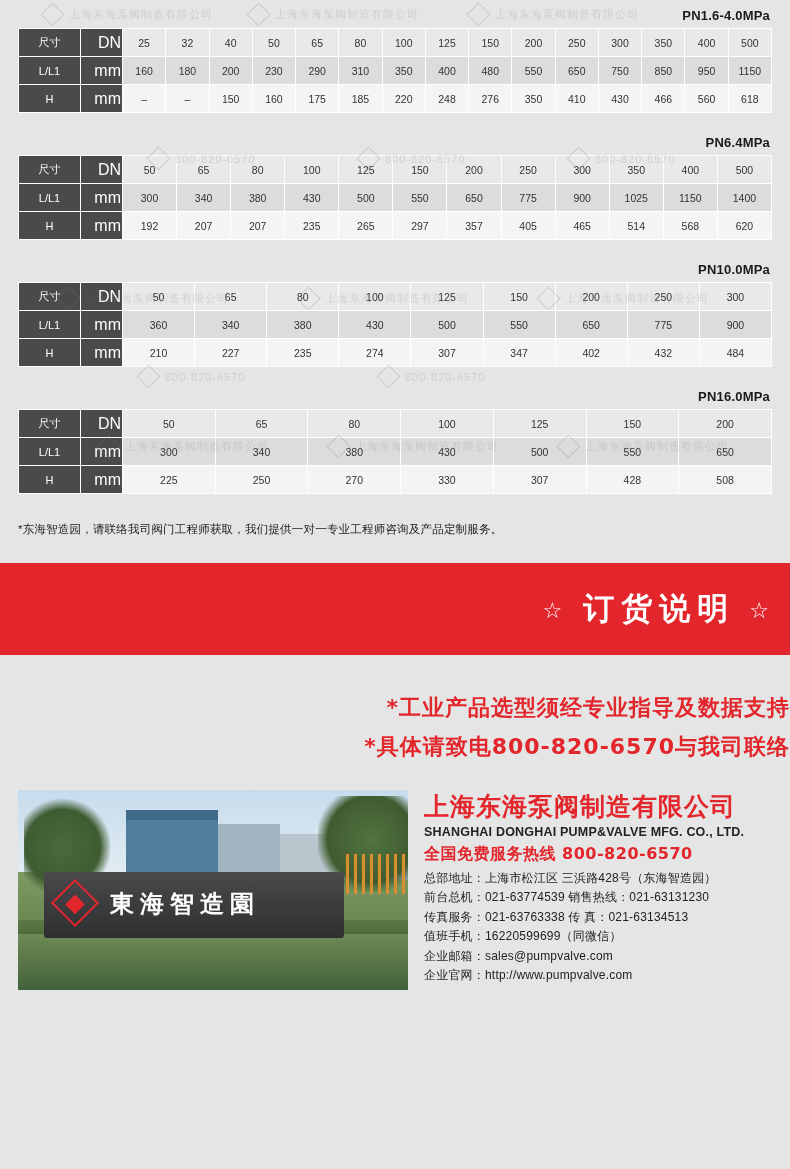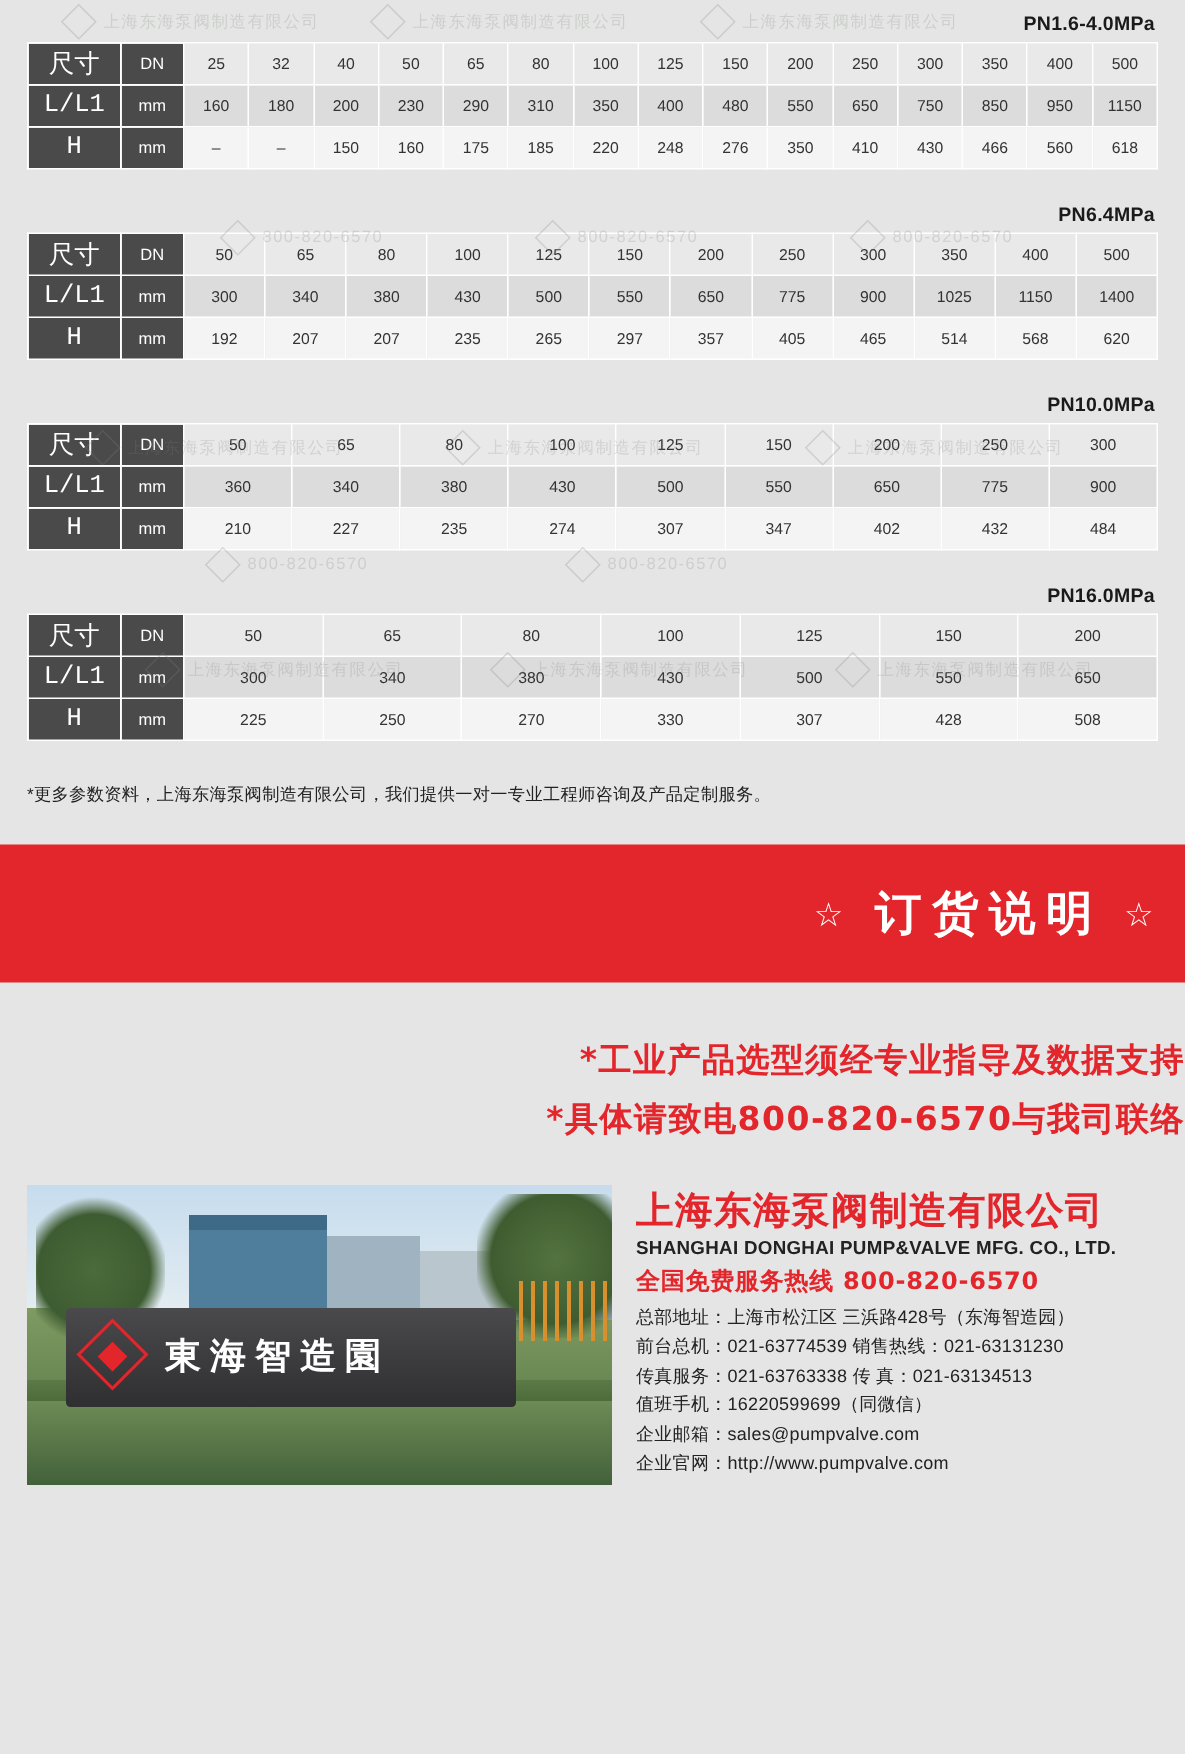--- a/index.html
+++ b/index.html
@@ -70,27 +70,27 @@
     color: #333;
     height: 28px;
     padding: 0 1px;
     overflow: hidden;
     white-space: nowrap;
   }
   
   table.spec td.lab {
     background: #4a4a4a;
     color: #ffffff;
-    font-size: 17px;
-    font-family: Liberation Mono, monospace;
+    font-size: 11px;
   }
   table.spec td.unit {
     background: #4a4a4a;
     color: #ffffff;
-    font-size: 11px;
+    font-size: 16px;
+    text-align: right;
   }
   
   tr.r-head td.val { background: #e9e9e9; color: #333; }
   tr.r-mid  td.val { background: #dcdcdc; color: #333; }
   tr.r-last td.val { background: #f4f4f4; color: #333; }
 
   .note {
     font-size: 11.5px;
     color: #222;
     padding: 6px 18px 0 18px;
@@ -432,21 +432,21 @@
         <td class="val">270</td>
         <td class="val">330</td>
         <td class="val">307</td>
         <td class="val">428</td>
         <td class="val">508</td>
       </tr>
     </tbody>
       </table>
   </div>
 
-  <div class="note">*更多参数资料，上海东海泵阀制造有限公司，我们提供一对一专业工程师咨询及产品定制服务。</div>
+  <div class="note">*东海智造园，请联络我司阀门工程师获取，我们提供一对一专业工程师咨询及产品定制服务。</div>
 
   <div class="banner">
     <div class="banner-text">
       <span class="banner-star">☆</span><span>订货说明</span><span class="banner-star">☆</span>
     </div>
   </div>
 
   <div class="notice">
     <div class="notice-line">*工业产品选型须经专业指导及数据支持</div>
     <div class="notice-line">*具体请致电800-820-6570与我司联络</div>

